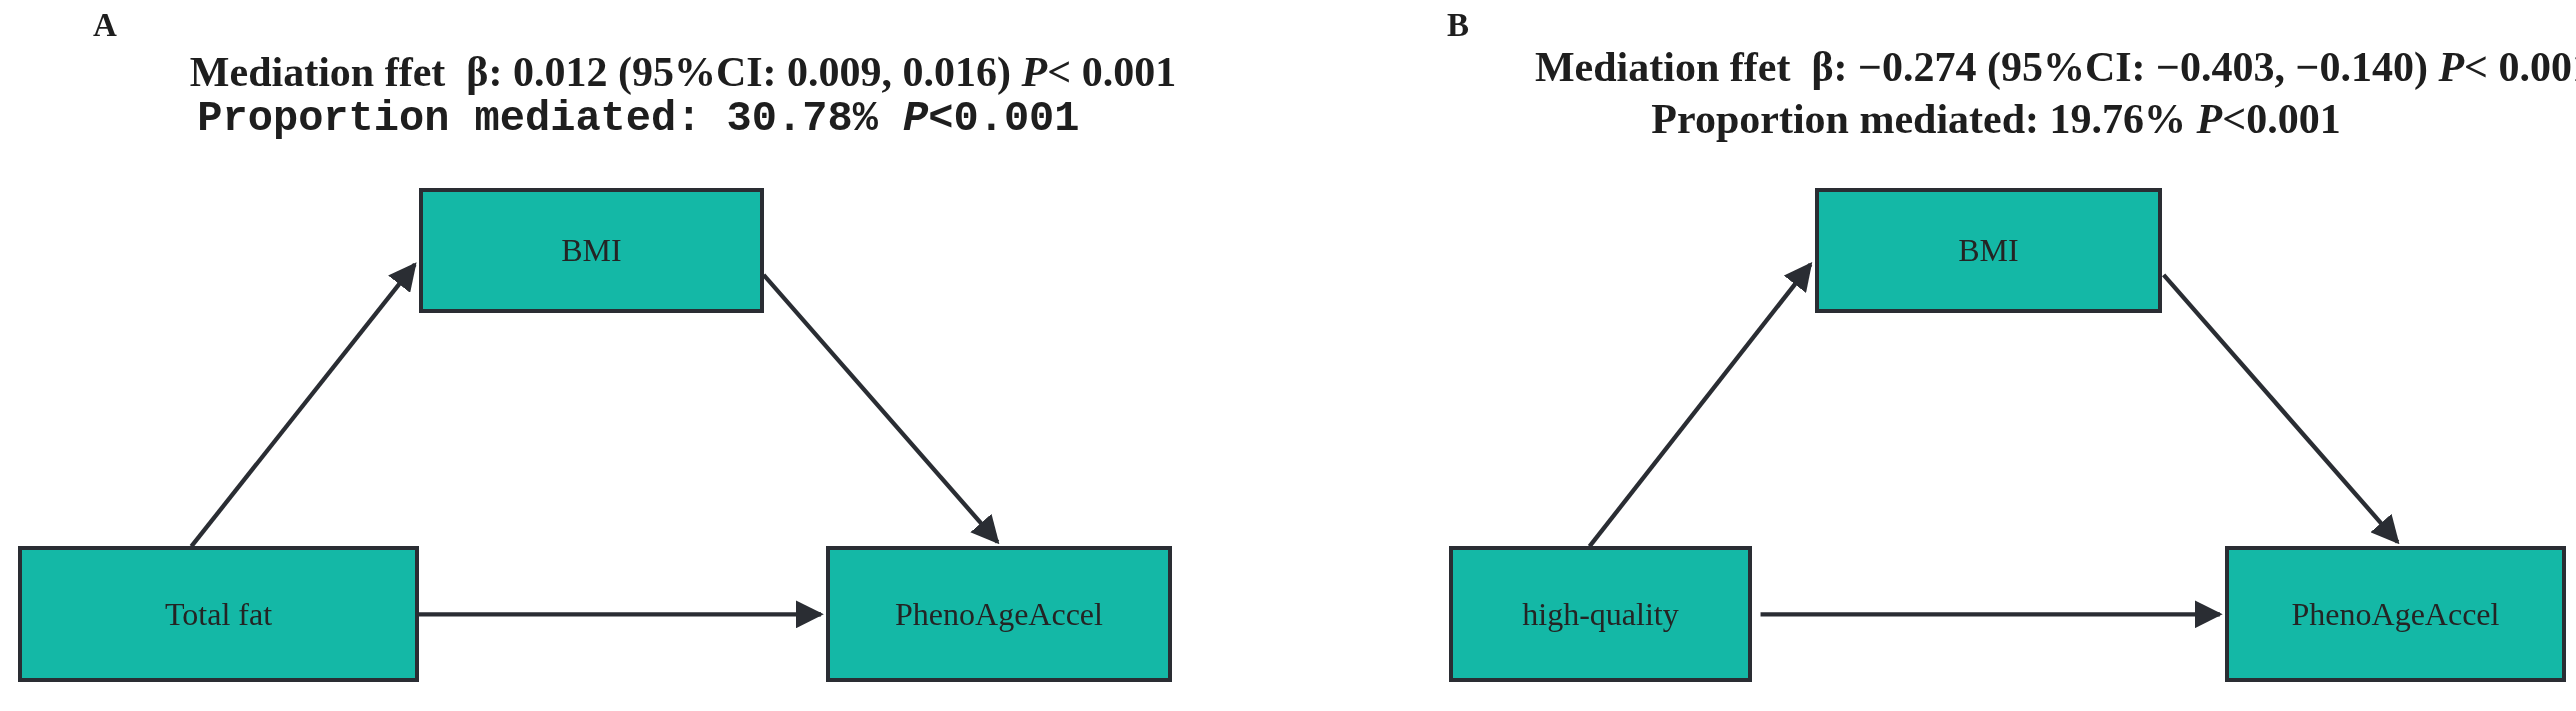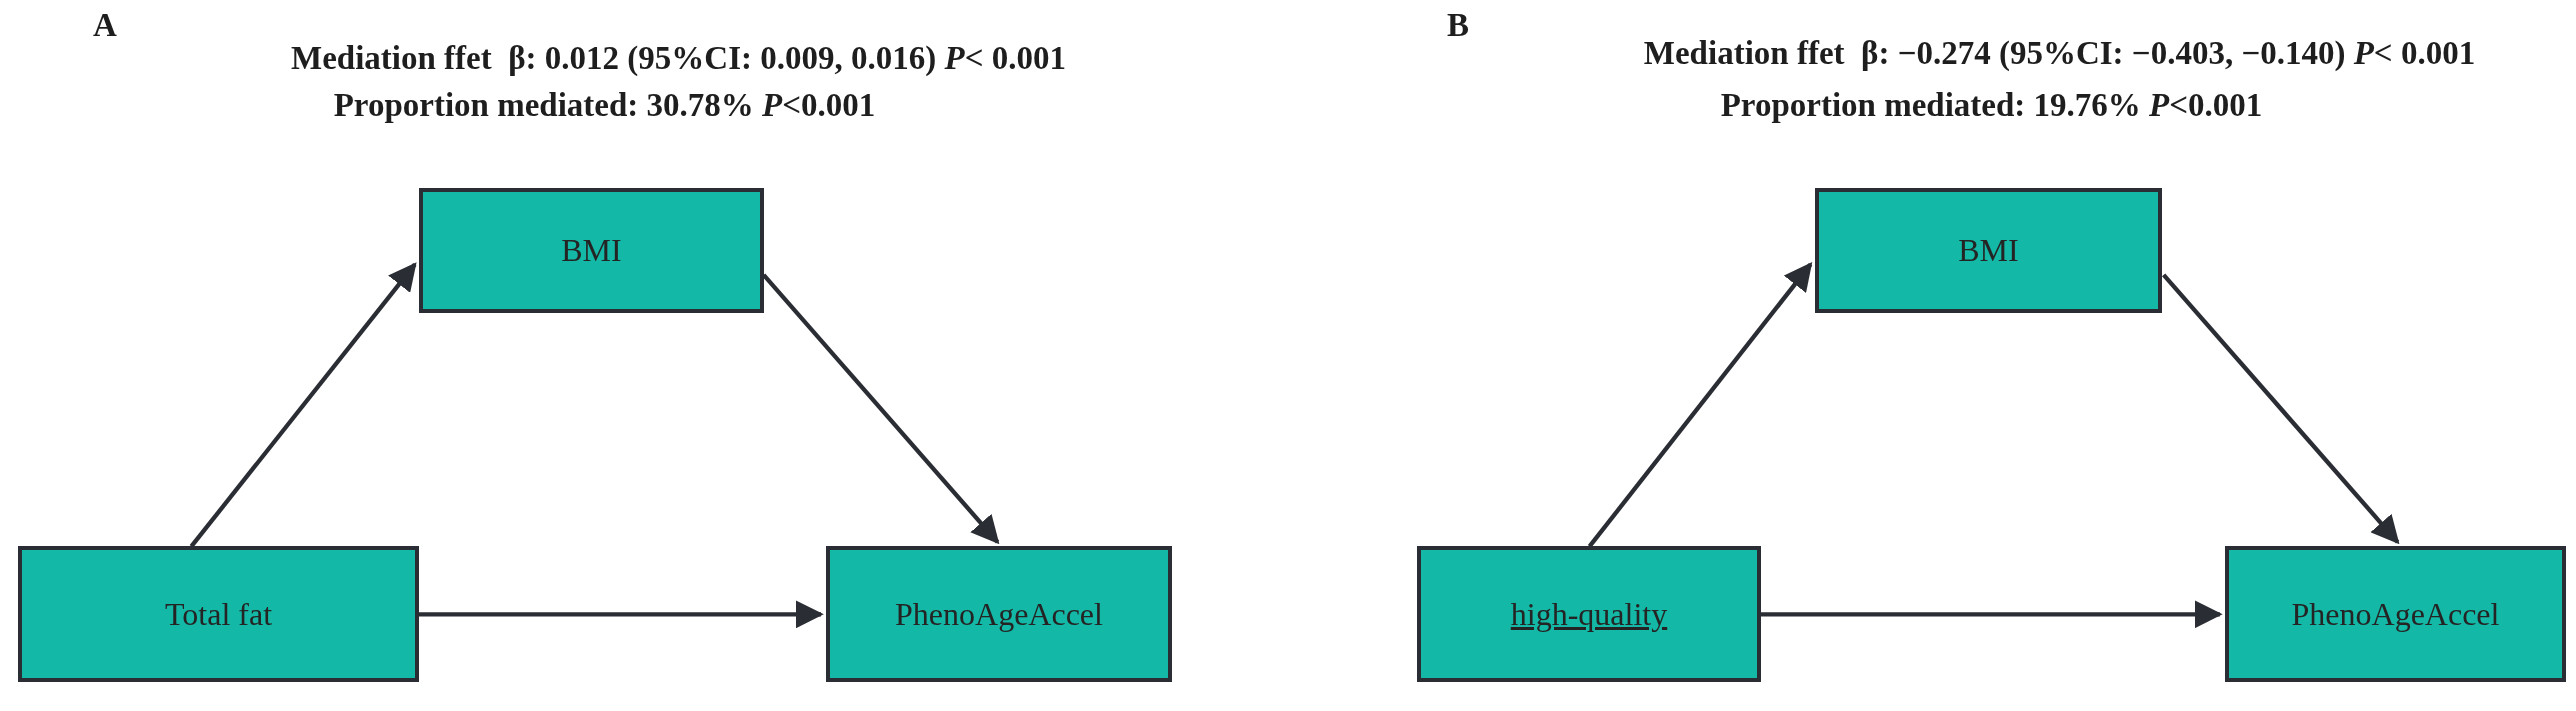--- a/index.html
+++ b/index.html
@@ -30,21 +30,21 @@
     font-size: 33px;
     font-weight: bold;
     color: #1e1e1e;
     line-height: 1;
     white-space: pre;
     z-index: 2;
   }
   .title-line {
     position: absolute;
     transform: translateX(-50%);
-    font-size: 33px;
+    font-size: 42px;
     font-weight: bold;
     color: #1e1e1e;
     line-height: 1;
     white-space: pre;
     z-index: 2;
   }
   .title-line .pseg { white-space: pre; }
   .p-italic { font-style: italic; font-weight: bold; white-space: pre; }
   .node-box {
     position: absolute;
@@ -88,21 +88,21 @@
     <line class="arrow-line" x1="3505" y1="445" x2="3884" y2="878" marker-end="url(#ah)"></line>
     <line class="arrow-line" x1="2852" y1="995" x2="3596" y2="995" marker-end="url(#ah)"></line>
   </svg>
 
   <span class="panel-label" style="left:93px;">A</span>
 
   <div class="title-line" style="left:662px; top:8.6px;">
     <span class="pseg">Mediation ffet  β: 0.012 (95%CI: 0.009, 0.016) </span><span class="p-italic">P</span><span class="pseg">&lt; 0.001</span>
   </div>
 
-  <div class="title-line" style="left:588px; top:56px;">
+  <div class="title-line" style="left:588px; top:56px;font-family:Liberation Mono, monospace;">
     <span class="pseg">Proportion mediated: 30.78% </span><span class="p-italic">P</span><span class="pseg">&lt;0.001</span>
   </div>
 
   <div class="node-box" style="left:419px; top:188px; width:345px; height:125px;">
     <span>BMI</span>
   </div>
 
   <div class="node-box" style="left:18px; top:546px; width:401px; height:136px;">
     <span>Total fat</span><span></span>
   </div>
@@ -118,21 +118,21 @@
   </div>
 
   <div class="title-line" style="left:1975px; top:56px;">
     <span class="pseg">Proportion mediated: 19.76% </span><span class="p-italic">P</span><span class="pseg">&lt;0.001</span>
   </div>
 
   <div class="node-box" style="left:1815px; top:188px; width:347px; height:125px;">
     <span>BMI</span>
   </div>
 
-  <div class="node-box" style="left:1417px; top:546px; width:344px; height:136px;text-decoration:underline;">
+  <div class="node-box" style="left:1449px; top:546px; width:303px; height:136px;">
     <span>high-quality</span>
   </div>
 
   <div class="node-box" style="left:2225px; top:546px; width:341px; height:136px;">
     <span>PhenoAgeAccel</span>
   </div>
 
 </div>
 
 

